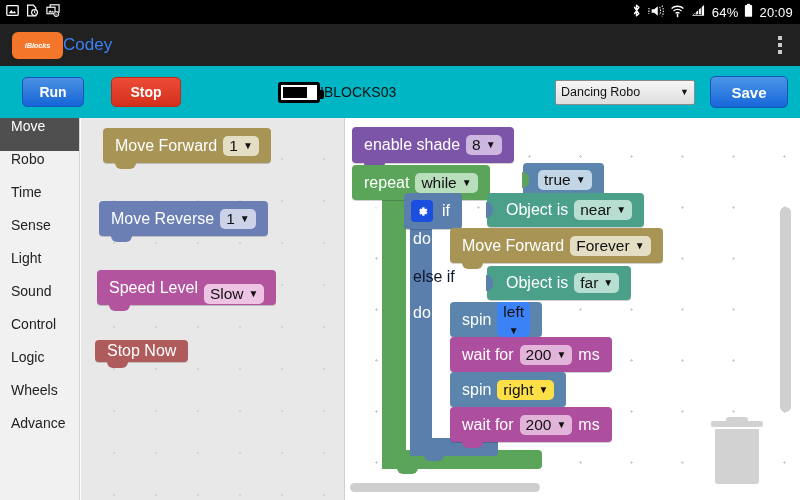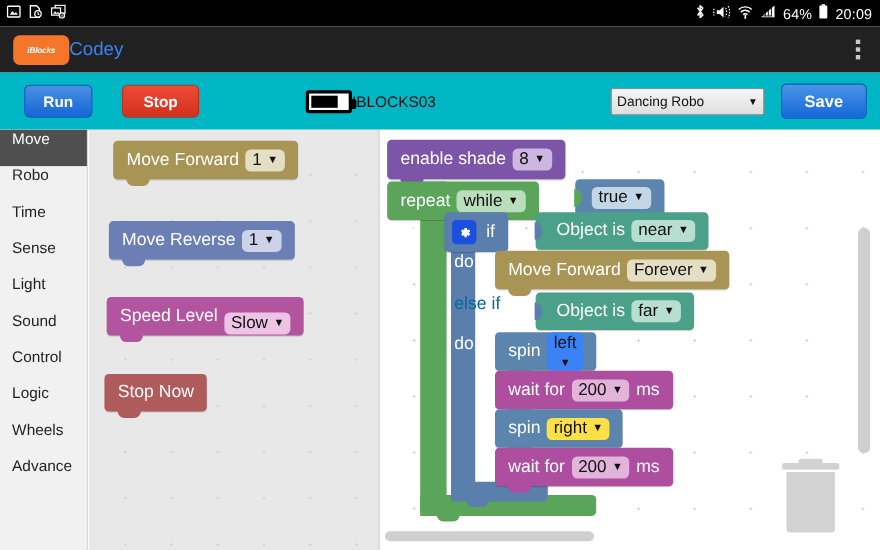--- a/index.html
+++ b/index.html
@@ -310,21 +310,21 @@
 
       <div class="blk" style="left:16px; top:152px; height:35px; background:#b3559e;">
         <span class="lbl">Speed Level</span>
         <span class="field" style="background:#edc4e4;margin-top:13px;">
           <span>Slow</span>
           <span class="cv">▼</span>
         </span>
         <span class="nub" style="background:#b3559e;"></span>
       </div>
 
-      <div class="blk" style="left:14px; top:222px; height:34px; background:#b05b5b;">
+      <div class="blk" style="left:14px; top:222px; height:22px; background:#b05b5b;">
         <span class="lbl">Stop Now</span>
         <span class="nub" style="background:#b05b5b;"></span>
       </div>
     </div>
 
     <div class="workspace">
       <div class="dots"></div>
 
       <div style="position:absolute; left:36px; top:47px; width:24px; height:301px; background:#5ba55b; border-radius:4px 0 0 0;"></div>
       <div style="position:absolute; left:36px; top:332px; width:160px; height:19px; background:#5ba55b; border-radius:0 4px 4px 0;"></div>
@@ -381,21 +381,21 @@
       <div style="position:absolute; left:67px; top:112px; color:#fff; font-size:16px;">do</div>
       <div class="blk" style="left:104px; top:110px; height:35px; background:#a89555;">
         <span class="lbl">Move Forward</span>
         <span class="field" style="background:#e4dfc4;">
           <span>Forever</span>
           <span class="cv">▼</span>
         </span>
         <span class="nub" style="background:#a89555;"></span>
       </div>
 
-      <div style="position:absolute; left:67px; top:150px; color:#0369a1; font-size:16px;">else if</div>
+      <div style="position:absolute; left:67px; top:150px; color:#0f172a; font-size:16px;">else if</div>
       <div class="blk" style="left:141px; top:148px; height:34px; background:#4aa088;">
         <span class="sock" style="background:#5b7fad;"></span>
         <span class="lbl" style="margin-left:7px;">Object is</span>
         <span class="field" style="background:#b8ded2;">
           <span>far</span>
           <span class="cv">▼</span>
         </span>
       </div>
 
       <div style="position:absolute; left:67px; top:186px; color:#fff; font-size:16px;">do</div>

